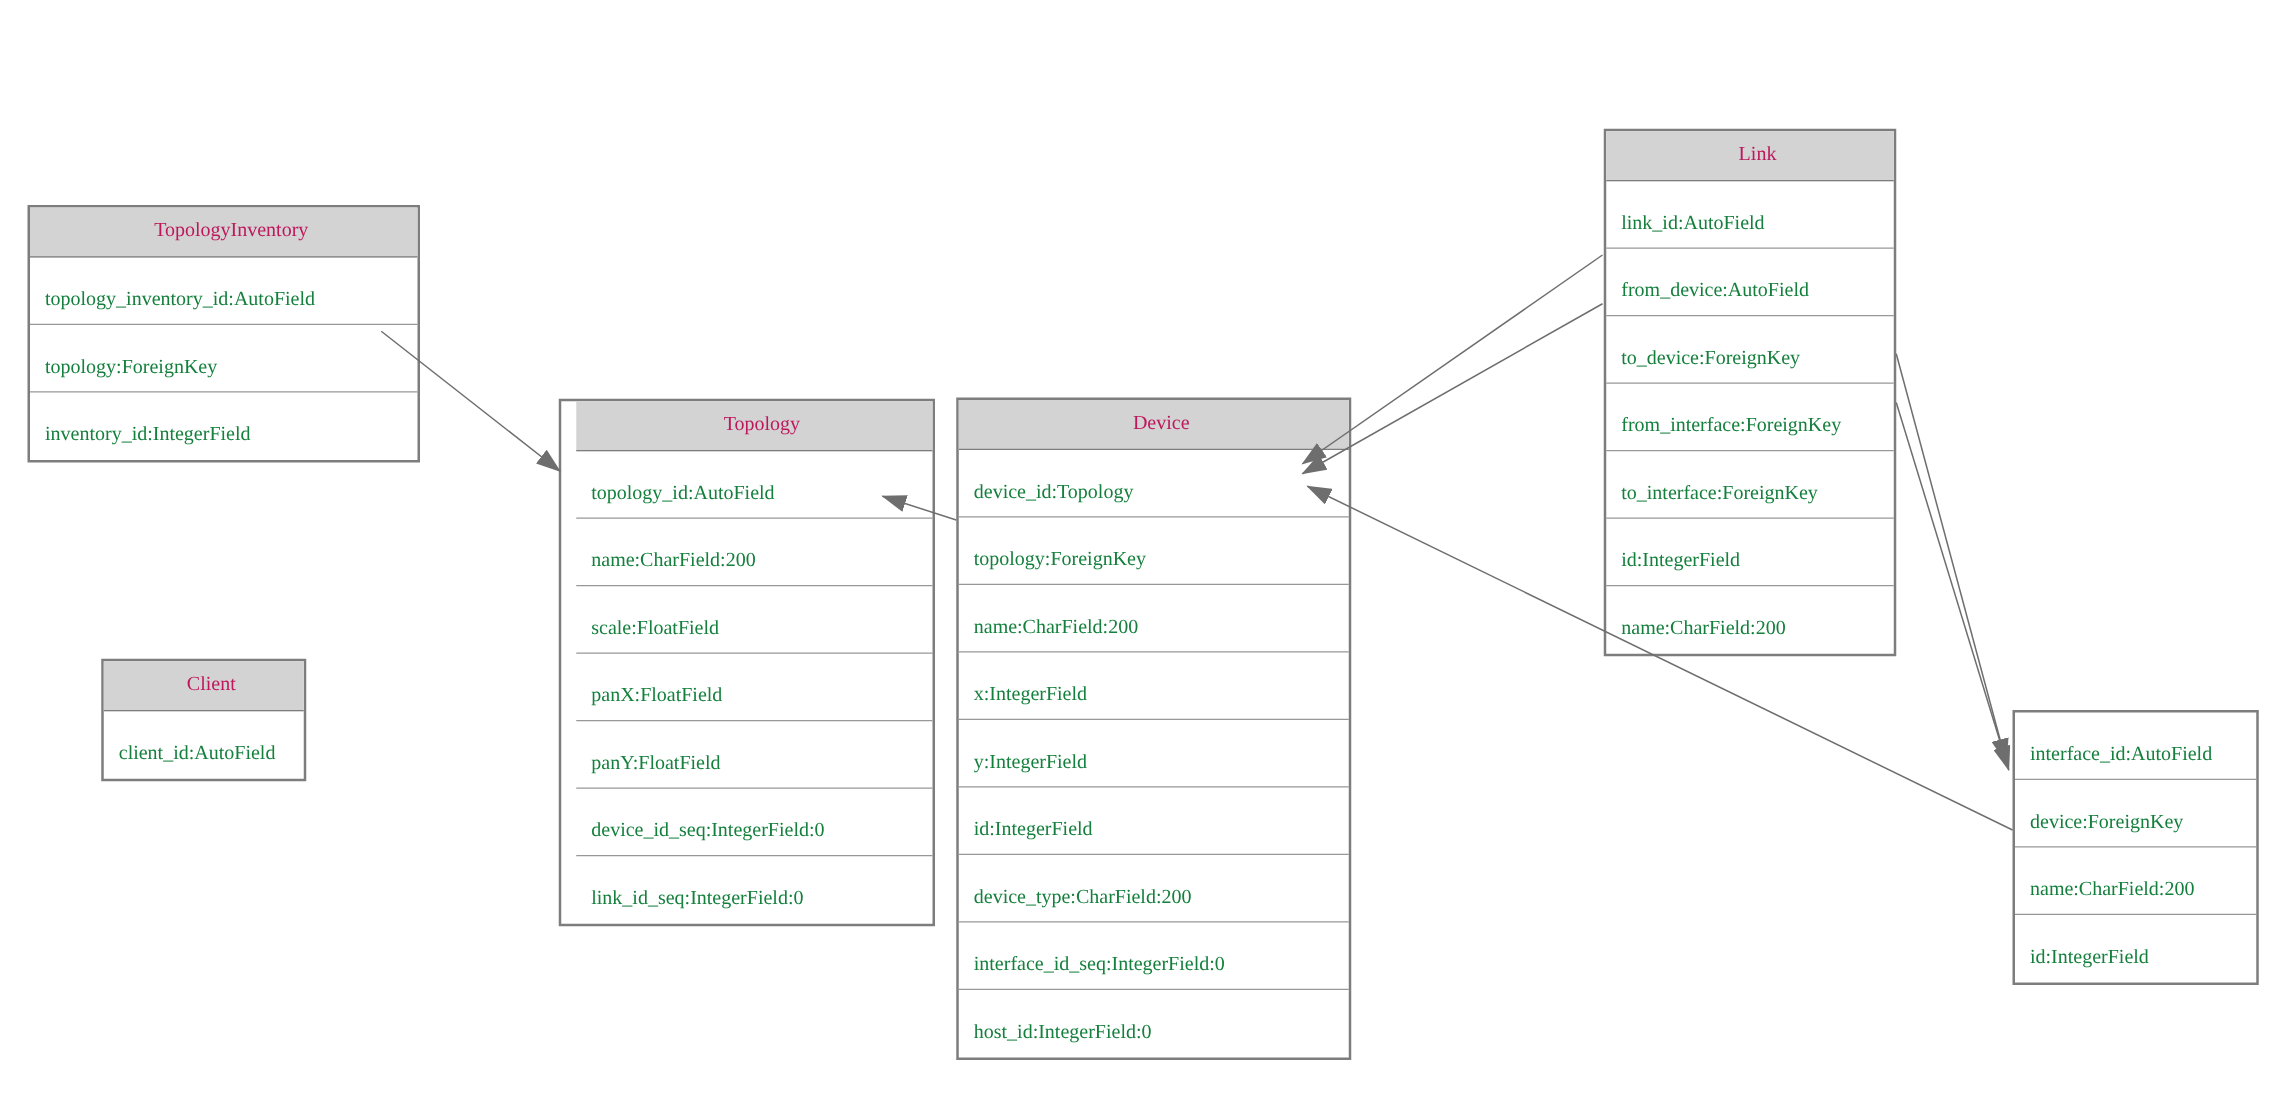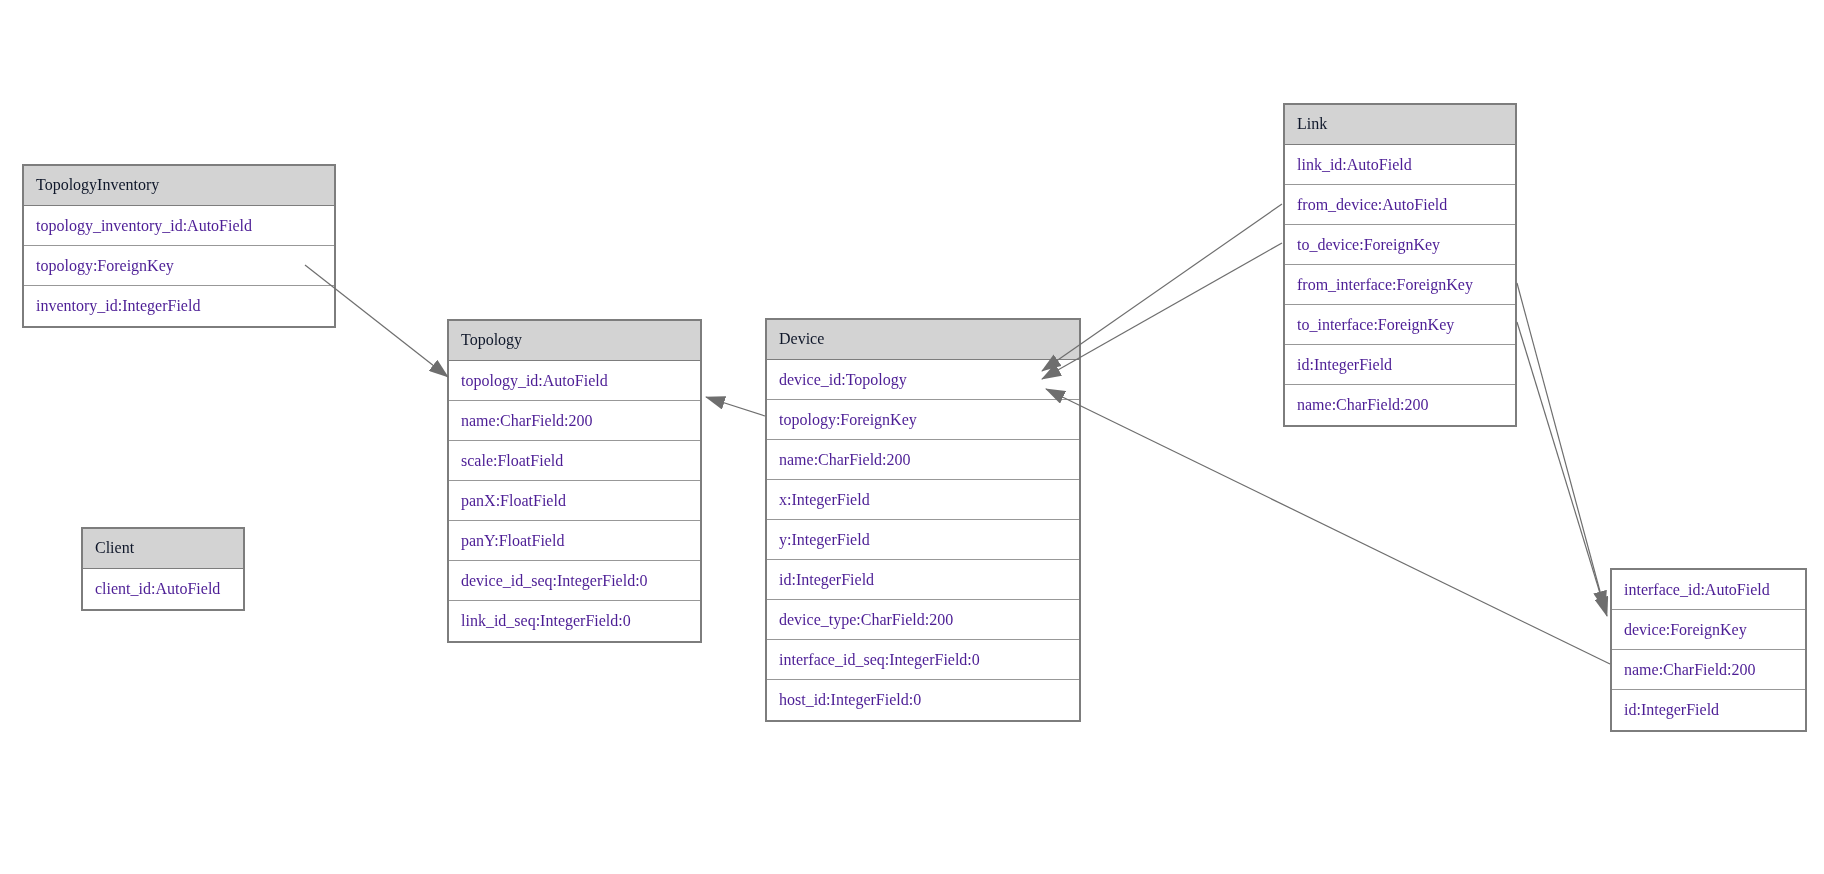--- a/index.html
+++ b/index.html
@@ -25,48 +25,50 @@
     z-index: 1;
   }
   .etable .hdr {
     box-sizing: border-box;
     height: 40px;
     line-height: 38px;
     padding-left: 12px;
     background: #d3d3d3;
     border-bottom: 1px solid #7d7d7d;
     font-size: 16px;
-    color: #0f172a;
+    color: #be185d;
     white-space: nowrap;
     overflow: hidden;
+    text-align: center;
   }
   .etable .frow {
     box-sizing: border-box;
     height: 40px;
     line-height: 39px;
     padding-left: 12px;
     border-bottom: 1px solid #989898;
     font-size: 16px;
-    color: #4c1d95;
+    color: #15803d;
     white-space: nowrap;
     overflow: hidden;
+    margin-top: 14px;
   }
   .etable .frow:last-child { border-bottom: none; }
 </style>
 </head>
 <body>
 
 <div id="canvas">
     <div class="etable" style="left: 22px; top: 164px; width: 314px;">
       <div class="hdr">TopologyInventory</div>
       <div class="frow">topology_inventory_id:AutoField</div>
       <div class="frow">topology:ForeignKey</div>
       <div class="frow">inventory_id:IntegerField</div>
     </div>
-    <div class="etable" style="left: 447px; top: 319px; width: 255px;">
+    <div class="etable" style="left: 447px; top: 319px; width: 301px; padding-left: 12px;">
       <div class="hdr">Topology</div>
       <div class="frow">topology_id:AutoField</div>
       <div class="frow">name:CharField:200</div>
       <div class="frow">scale:FloatField</div>
       <div class="frow">panX:FloatField</div>
       <div class="frow">panY:FloatField</div>
       <div class="frow">device_id_seq:IntegerField:0</div>
       <div class="frow">link_id_seq:IntegerField:0</div>
     </div>
     <div class="etable" style="left: 81px; top: 527px; width: 164px;">

